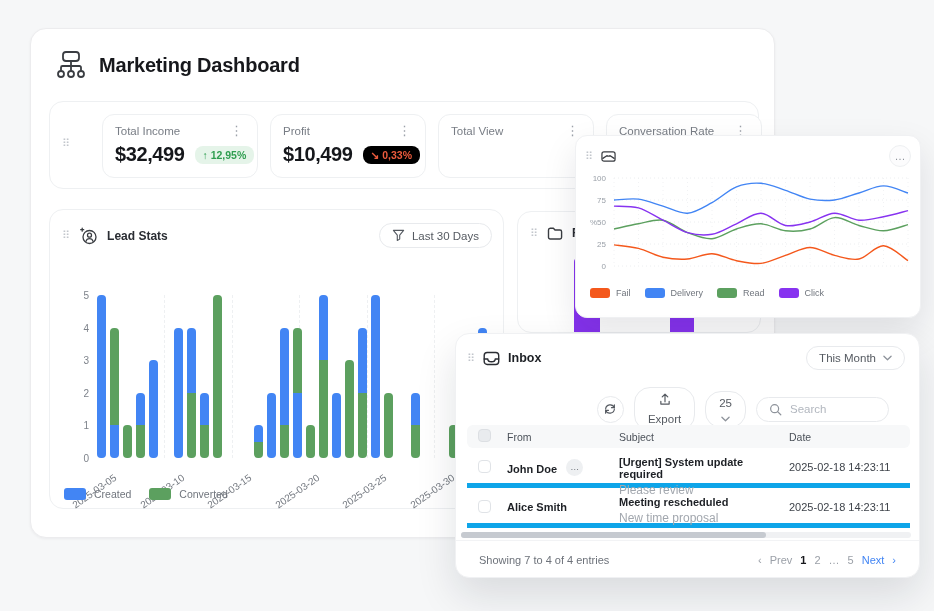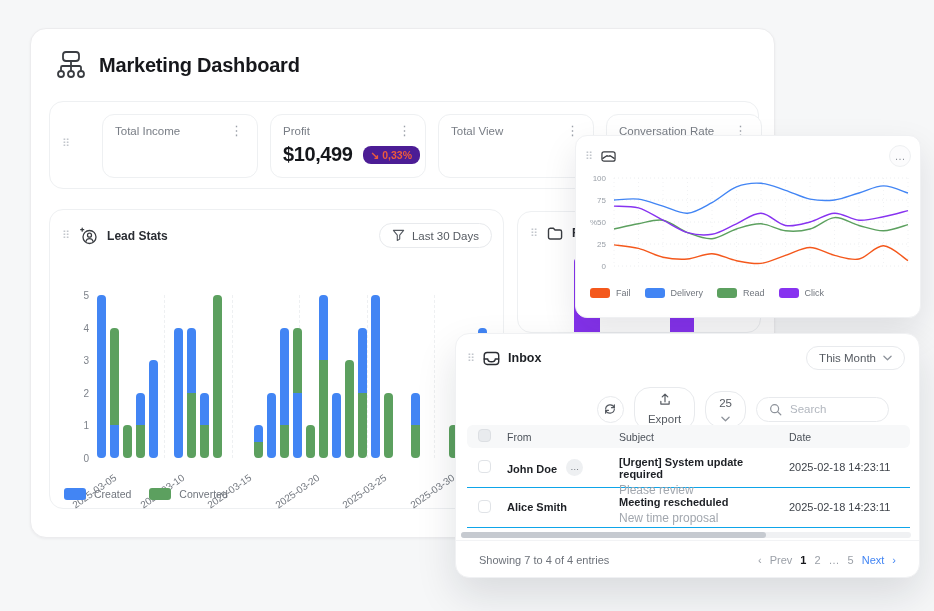--- a/index.html
+++ b/index.html
@@ -21,21 +21,21 @@
   .stats-row .drag { position:absolute; left:12px; top:36px; }
   .stat-card { position:absolute; top:12px; width:156px; height:64px; border:1px solid #eef0f2;
     border-radius:12px; background:#fff; padding:9px 12px; }
   .stat-top { display:flex; justify-content:space-between; align-items:center; }
   .stat-label { font-size:11.5px; color:#787d85; }
   .kebab { color:#9ca1a9; font-size:13px; line-height:1; cursor:pointer; padding:0 2px; }
   .stat-value-row { display:flex; align-items:center; gap:10px; margin-top:6px; }
   .stat-value { font-size:20px; font-weight:700; color:#15171b; letter-spacing:-.4px; }
   .badge { font-size:10.5px; font-weight:600; padding:3px 8px; border-radius:8px; white-space:nowrap; }
   .badge-up { background:#e5f4e9; color:#2f9e50; }
-  .badge-down { background:#4c1d95; color:#ec5b3d;text-align:right; }
+  .badge-down { background:#000000; color:#ec5b3d;text-align:right; }
   .card-title { font-size:12px; font-weight:700; color:#2a2d33; }
 
   
   .lead-card { position:absolute; left:18px; top:180px; width:455px; height:300px;
     border:1px solid #eef0f2; border-radius:14px; background:#fff; }
   .lead-head { position:absolute; left:12px; top:14px; right:12px; display:flex; align-items:center; gap:9px; }
   .pill { display:flex; align-items:center; gap:7px; border:1px solid #e8eaed; border-radius:16px;
     background:#fff; padding:5px 12px; font-size:11.5px; color:#555a61; cursor:pointer; white-space:nowrap; }
   .lead-head .pill { margin-left:auto; }
   .lead-plot { position:absolute; left:47px; top:85px; width:408px; height:163px; }
@@ -80,21 +80,21 @@
   .toolbar .pill { padding:5px 13px;flex-direction:column; }
   .search-box { display:flex; align-items:center; gap:8px; border:1px solid #e8eaed; border-radius:16px;
     padding:5px 12px; width:133px; }
   .search-box input { border:none; outline:none; font-size:11.5px; color:#3a3e45; width:85px;
     font-family:"Liberation Sans", sans-serif; background:transparent; }
   .search-box input::placeholder { color:#b2b7bf; }
 
   .tbl { position:absolute; left:11px; top:91px; width:443px; }
   .tbl-header { display:flex; align-items:center; height:23px; background:#f7f8f9; border-radius:6px;
     font-size:10.5px; color:#4b5159; }
-  .row { display:flex; align-items:flex-start; padding-top:8px; height:40px; border-bottom:1px solid #0ea5e9; font-size:11px; }
+  .row { display:flex; align-items:flex-start; padding-top:8px; height:40px; border-bottom:5px solid #0ea5e9; font-size:11px; }
   .col-check { width:40px; padding-left:11px; }
   .col-from { width:112px; display:flex; align-items:center; gap:9px; }
   .col-subj { width:170px; }
   .col-date { flex:1; }
   .tbl-header .col-from, .tbl-header .col-subj, .tbl-header .col-date { display:block; }
   .checkbox { width:13px; height:13px; border-radius:4px; border:1px solid #e0e3e7; background:#fff;
     display:inline-block; cursor:pointer; }
   .tbl-header .checkbox { background:#e9ebee; border-color:#dcdfe3; margin-top:0; }
   .row .checkbox { margin-top:4px; }
   .from-name { font-weight:700; color:#1d2025; padding-top:5px; }
@@ -137,20 +137,24 @@
       <span class="dash-title">Marketing Dashboard</span>
     </div>
 
     <section class="stats-row">
       <span class="drag">⠿</span>
 
       <div class="stat-card" style="left:52px">
         <div class="stat-top">
           <span class="stat-label">Total Income</span>
           <span class="kebab">⋮</span>
+        </div>
+        <div class="stat-value-row">
+          <span class="stat-value">$32,499</span>
+          <span class="badge badge-up">↑ 12,95%</span>
         </div>
       </div>
 
       <div class="stat-card" style="left:220px">
         <div class="stat-top">
           <span class="stat-label">Profit</span>
           <span class="kebab">⋮</span>
         </div>
         <div class="stat-value-row">
           <span class="stat-value">$10,499</span>

